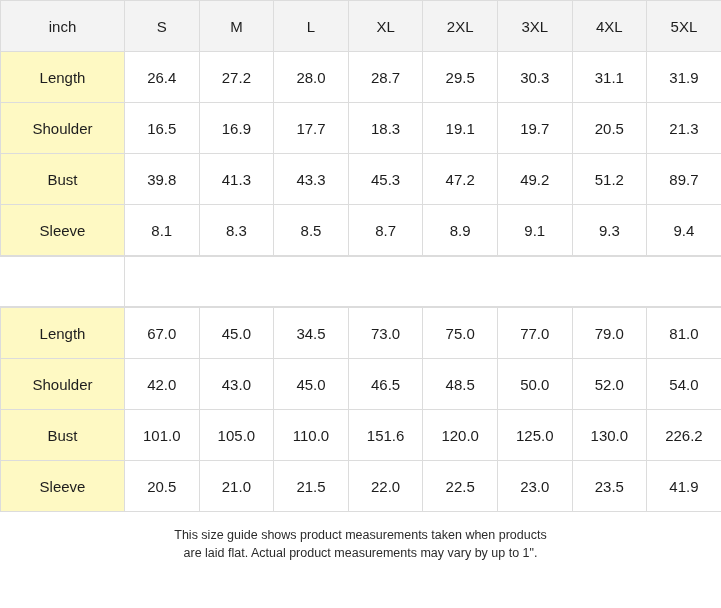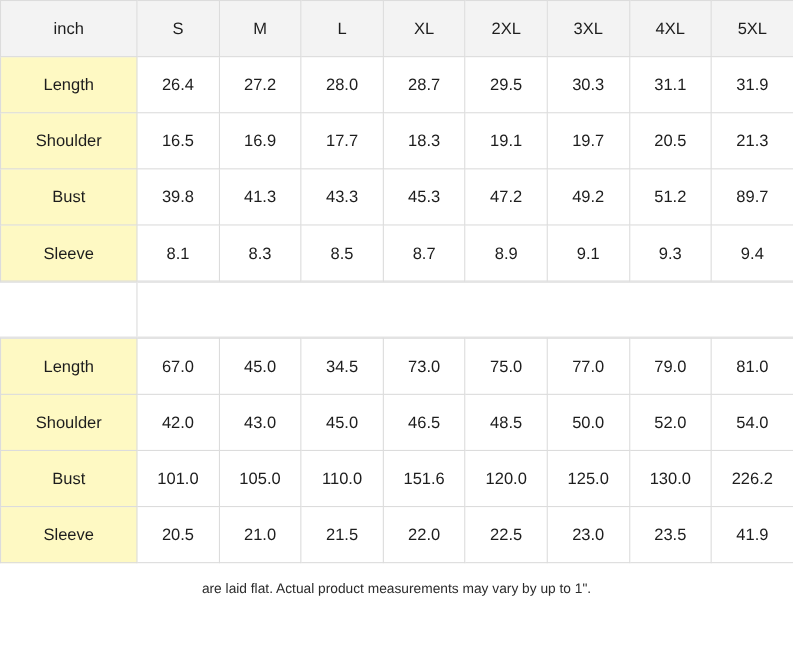--- a/index.html
+++ b/index.html
@@ -221,16 +221,17 @@
         <td class="value-cell">22.0</td>
         <td class="value-cell">22.5</td>
         <td class="value-cell">23.0</td>
         <td class="value-cell">23.5</td>
         <td class="value-cell">41.9</td>
       </tr>
     </tbody>
   </table>
 
   <div class="footer-note">
+    <div>This size guide shows product measurements taken when products</div>
     <div>are laid flat. Actual product measurements may vary by up to 1".</div>
   </div>
 
 </div>
 
 </body></html>

